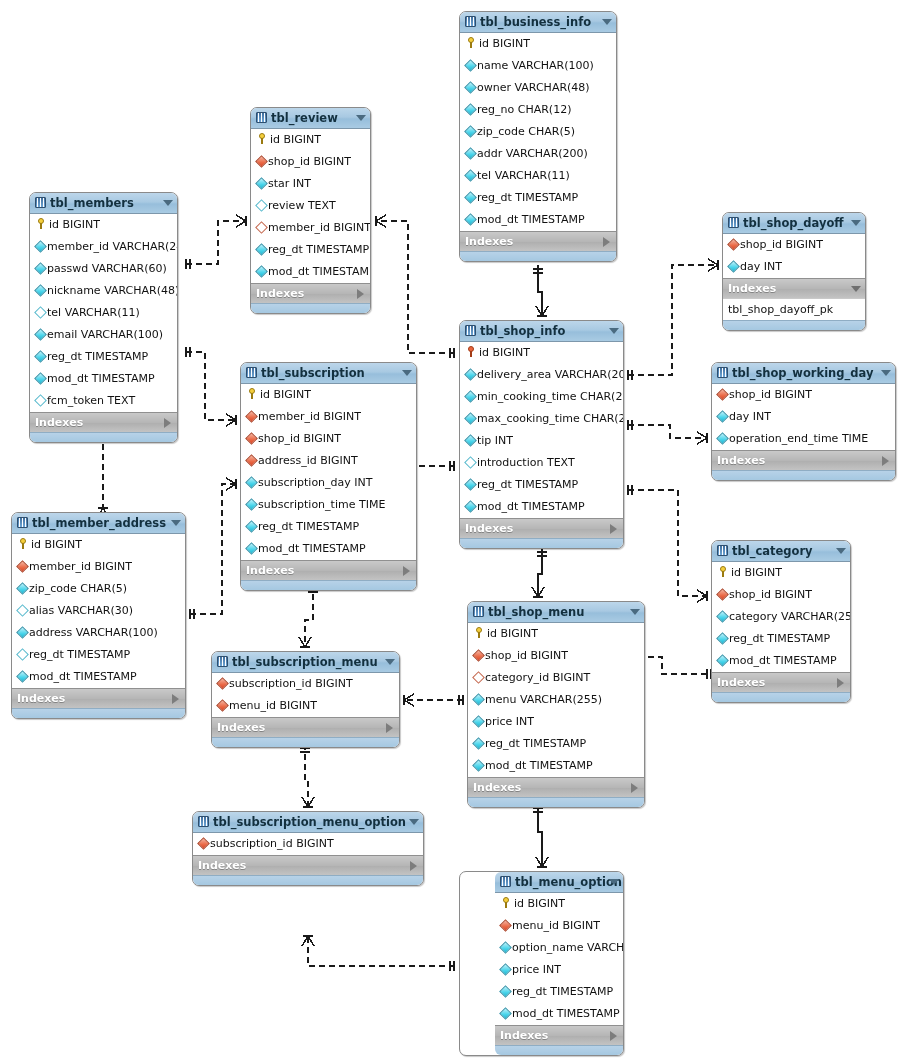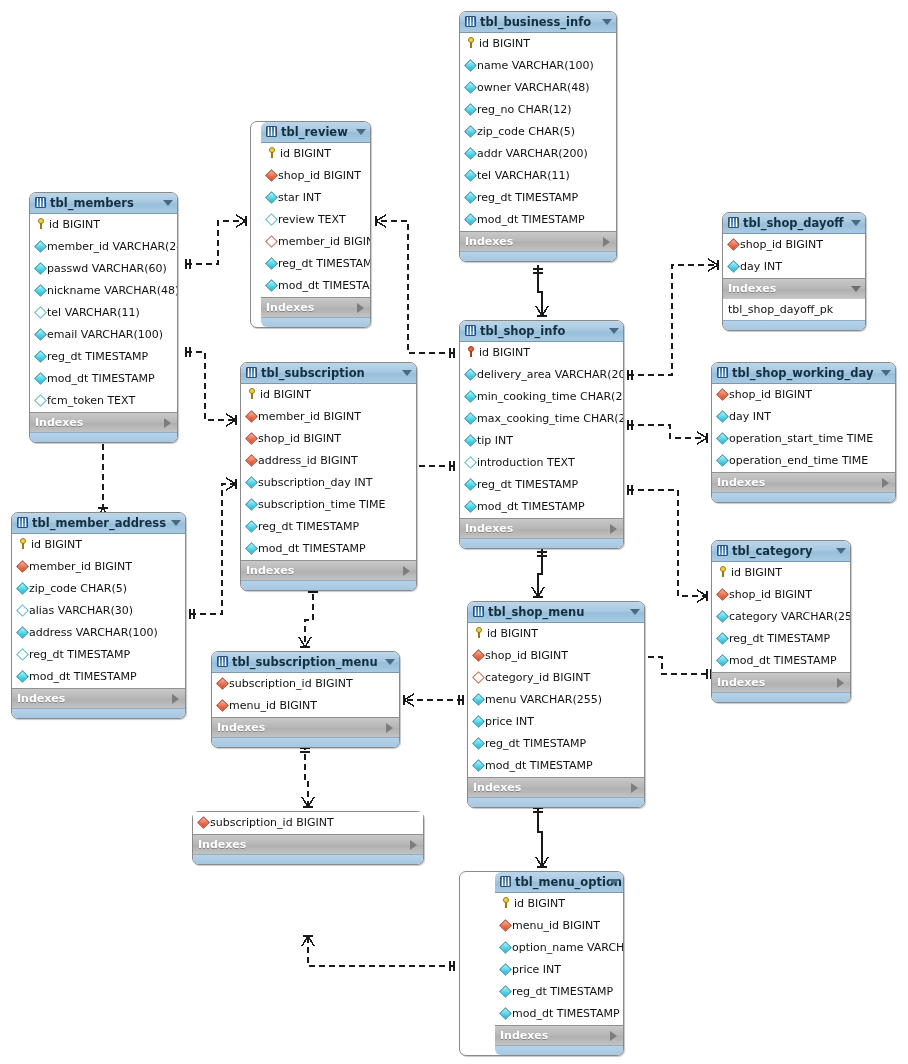--- a/index.html
+++ b/index.html
@@ -207,21 +207,21 @@
           <div class="col"><span class="dia cy"></span><span>reg_no CHAR(12)</span></div>
           <div class="col"><span class="dia cy"></span><span>zip_code CHAR(5)</span></div>
           <div class="col"><span class="dia cy"></span><span>addr VARCHAR(200)</span></div>
           <div class="col"><span class="dia cy"></span><span>tel VARCHAR(11)</span></div>
           <div class="col"><span class="dia cy"></span><span>reg_dt TIMESTAMP</span></div>
           <div class="col"><span class="dia cy"></span><span>mod_dt TIMESTAMP</span></div>
         </div>
         <div class="idx"><span>Indexes</span><span class="arw"></span></div>
         <div class="foot"></div>
       </div>
-      <div class="tbl" style="left: 250px; top: 121px; width: 121px; padding-left: 10px;">
+      <div class="tbl" style="left: 250px; top: 107px; width: 121px;">
         <div class="hdr"><span class="tico"></span><span>tbl_review</span><span class="caret"></span></div>
         <div class="cols">
           <div class="col"><span class="key"><i></i><b></b></span><span>id BIGINT</span></div>
           <div class="col"><span class="dia rd"></span><span>shop_id BIGINT</span></div>
           <div class="col"><span class="dia cy"></span><span>star INT</span></div>
           <div class="col"><span class="dia cyo"></span><span>review TEXT</span></div>
           <div class="col"><span class="dia rdo"></span><span>member_id BIGINT</span></div>
           <div class="col"><span class="dia cy"></span><span>reg_dt TIMESTAMP</span></div>
           <div class="col"><span class="dia cy"></span><span>mod_dt TIMESTAMP</span></div>
         </div>
@@ -267,21 +267,20 @@
           <div class="col"><span class="dia cy"></span><span>mod_dt TIMESTAMP</span></div>
         </div>
         <div class="idx"><span>Indexes</span><span class="arw"></span></div>
         <div class="foot"></div>
       </div>
       <div class="tbl" style="left: 711px; top: 362px; width: 185px;">
         <div class="hdr"><span class="tico"></span><span>tbl_shop_working_day</span><span class="caret"></span></div>
         <div class="cols">
           <div class="col"><span class="dia rd"></span><span>shop_id BIGINT</span></div>
           <div class="col"><span class="dia cy"></span><span>day INT</span></div>
-          <div class="col"><span class="dia cy"></span><span>operation_start_time TIME</span></div>
           <div class="col"><span class="dia cy"></span><span>operation_end_time TIME</span></div>
         </div>
         <div class="idx"><span>Indexes</span><span class="arw"></span></div>
         <div class="foot"></div>
       </div>
       <div class="tbl" style="left: 240px; top: 362px; width: 177px;">
         <div class="hdr"><span class="tico"></span><span>tbl_subscription</span><span class="caret"></span></div>
         <div class="cols">
           <div class="col"><span class="key"><i></i><b></b></span><span>id BIGINT</span></div>
           <div class="col"><span class="dia rd"></span><span>member_id BIGINT</span></div>
@@ -338,20 +337,21 @@
       <div class="tbl" style="left: 211px; top: 651px; width: 189px;">
         <div class="hdr"><span class="tico"></span><span>tbl_subscription_menu</span><span class="caret"></span></div>
         <div class="cols">
           <div class="col"><span class="dia rd"></span><span>subscription_id BIGINT</span></div>
           <div class="col"><span class="dia rd"></span><span>menu_id BIGINT</span></div>
         </div>
         <div class="idx"><span>Indexes</span><span class="arw"></span></div>
         <div class="foot"></div>
       </div>
       <div class="tbl" style="left: 192px; top: 811px; width: 232px;">
+        <div class="hdr"><span class="tico"></span><span>tbl_subscription_menu_option</span><span class="caret"></span></div>
         <div class="cols">
           <div class="col"><span class="dia rd"></span><span>subscription_id BIGINT</span></div>
         </div>
         <div class="idx"><span>Indexes</span><span class="arw"></span></div>
         <div class="foot"></div>
       </div>
       <div class="tbl" style="left: 459px; top: 871px; width: 165px; padding-left: 35px;">
         <div class="hdr"><span class="tico"></span><span>tbl_menu_option</span><span class="caret"></span></div>
         <div class="cols">
           <div class="col"><span class="key"><i></i><b></b></span><span>id BIGINT</span></div>

